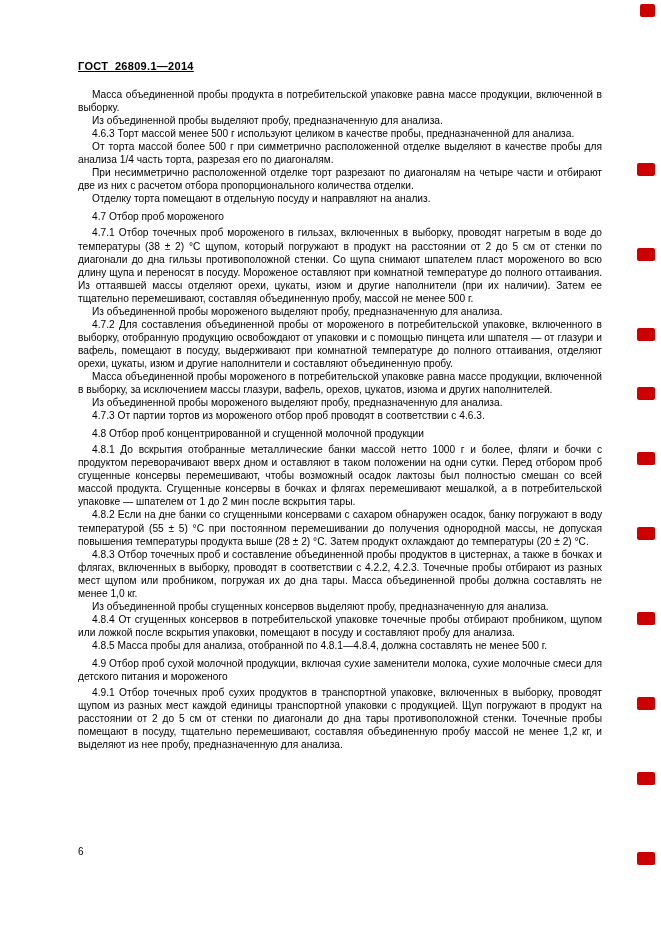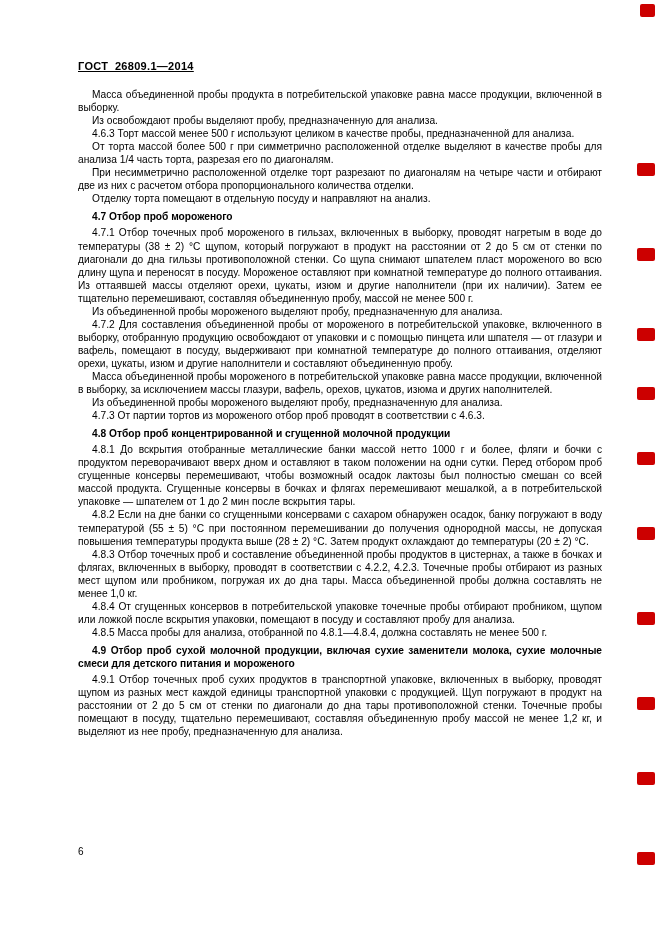--- a/index.html
+++ b/index.html
@@ -31,21 +31,21 @@
     line-height: 13.05px;
     text-align: justify;
   }
   .para {
     margin: 0;
     text-indent: 14px;
   }
   .para.no-indent { text-indent: 0; }
   .heading {
     margin: 5px 0 3px 0;
-    font-weight: bold;
+    font-weight: normal;
     text-indent: 14px;
   }
   .page-number {
     position: absolute;
     left: 78px;
     top: 846px;
     font-size: 10px;
   }
   .protection-mark {
     position: absolute;
@@ -53,36 +53,37 @@
   }
 </style>
 </head>
 <body>
 
 <div class="page">
   <div class="page-header">ГОСТ  26809.1—2014</div>
 
   <div class="doc-body" id="doc-body">
       <p class="para">Масса объединенной пробы продукта в потребительской упаковке равна массе продукции, включенной в выборку.</p>
-      <p class="para">Из освобождают пробы выделяют пробу, предназначенную для анализа.</p>
+      <p class="para">Из объединенной пробы выделяют пробу, предназначенную для анализа.</p>
       <p class="para">4.6.3 Торт массой менее 500 г используют целиком в качестве пробы, предназначенной для анализа.</p>
       <p class="para">От торта массой более 500 г при симметрично расположенной отделке выделяют в качестве пробы для анализа 1/4 часть торта, разрезая его по диагоналям.</p>
       <p class="para">При несимметрично расположенной отделке торт разрезают по диагоналям на четыре части и отбирают две из них с расчетом отбора пропорционального количества отделки.</p>
       <p class="para">Отделку торта помещают в отдельную посуду и направляют на анализ.</p>
       <p class="heading">4.7 Отбор проб мороженого</p>
       <p class="para">4.7.1 Отбор точечных проб мороженого в гильзах, включенных в выборку, проводят нагретым в воде до температуры (38 ± 2) °С щупом, который погружают в продукт на расстоянии от 2 до 5 см от стенки по диагонали до дна гильзы противоположной стенки. Со щупа снимают шпателем пласт мороженого во всю длину щупа и переносят в посуду. Мороженое оставляют при комнатной температуре до полного оттаивания. Из оттаявшей массы отделяют орехи, цукаты, изюм и другие наполнители (при их наличии). Затем ее тщательно перемешивают, составляя объединенную пробу, массой не менее 500 г.</p>
       <p class="para">Из объединенной пробы мороженого выделяют пробу, предназначенную для анализа.</p>
       <p class="para">4.7.2 Для составления объединенной пробы от мороженого в потребительской упаковке, включенного в выборку, отобранную продукцию освобождают от упаковки и с помощью пинцета или шпателя — от глазури и вафель, помещают в посуду, выдерживают при комнатной температуре до полного оттаивания, отделяют орехи, цукаты, изюм и другие наполнители и составляют объединенную пробу.</p>
       <p class="para">Масса объединенной пробы мороженого в потребительской упаковке равна массе продукции, включенной в выборку, за исключением массы глазури, вафель, орехов, цукатов, изюма и других наполнителей.</p>
       <p class="para">Из объединенной пробы мороженого выделяют пробу, предназначенную для анализа.</p>
       <p class="para">4.7.3 От партии тортов из мороженого отбор проб проводят в соответствии с 4.6.3.</p>
       <p class="heading">4.8 Отбор проб концентрированной и сгущенной молочной продукции</p>
       <p class="para">4.8.1 До вскрытия отобранные металлические банки массой нетто 1000 г и более, фляги и бочки с продуктом переворачивают вверх дном и оставляют в таком положении на одни сутки. Перед отбором проб сгущенные консервы перемешивают, чтобы возможный осадок лактозы был полностью смешан со всей массой продукта. Сгущенные консервы в бочках и флягах перемешивают мешалкой, а в потребительской упаковке — шпателем от 1 до 2 мин после вскрытия тары.</p>
       <p class="para">4.8.2 Если на дне банки со сгущенными консервами с сахаром обнаружен осадок, банку погружают в воду температурой (55 ± 5) °С при постоянном перемешивании до получения однородной массы, не допуская повышения температуры продукта выше (28 ± 2) °С. Затем продукт охлаждают до температуры (20 ± 2) °С.</p>
       <p class="para">4.8.3 Отбор точечных проб и составление объединенной пробы продуктов в цистернах, а также в бочках и флягах, включенных в выборку, проводят в соответствии с 4.2.2, 4.2.3. Точечные пробы отбирают из разных мест щупом или пробником, погружая их до дна тары. Масса объединенной пробы должна составлять не менее 1,0 кг.</p>
+      <p class="para">Из объединенной пробы сгущенных консервов выделяют пробу, предназначенную для анализа.</p>
       <p class="para">4.8.4 От сгущенных консервов в потребительской упаковке точечные пробы отбирают пробником, щупом или ложкой после вскрытия упаковки, помещают в посуду и составляют пробу для анализа.</p>
       <p class="para">4.8.5 Масса пробы для анализа, отобранной по 4.8.1—4.8.4, должна составлять не менее 500 г.</p>
       <p class="heading">4.9 Отбор проб сухой молочной продукции, включая сухие заменители молока, сухие молочные смеси для детского питания и мороженого</p>
       <p class="para">4.9.1 Отбор точечных проб сухих продуктов в транспортной упаковке, включенных в выборку, проводят щупом из разных мест каждой единицы транспортной упаковки с продукцией. Щуп погружают в продукт на расстоянии от 2 до 5 см от стенки по диагонали до дна тары противоположной стенки. Точечные пробы помещают в посуду, тщательно перемешивают, составляя объединенную пробу массой не менее 1,2 кг, и выделяют из нее пробу, предназначенную для анализа.</p>
     </div>
 
   <div class="page-number">6</div>
 
   <div id="marks-layer">
       <div class="protection-mark" style="left: 640px; top: 4px; width: 15px; height: 13px; background: rgb(204, 0, 0);"></div>

